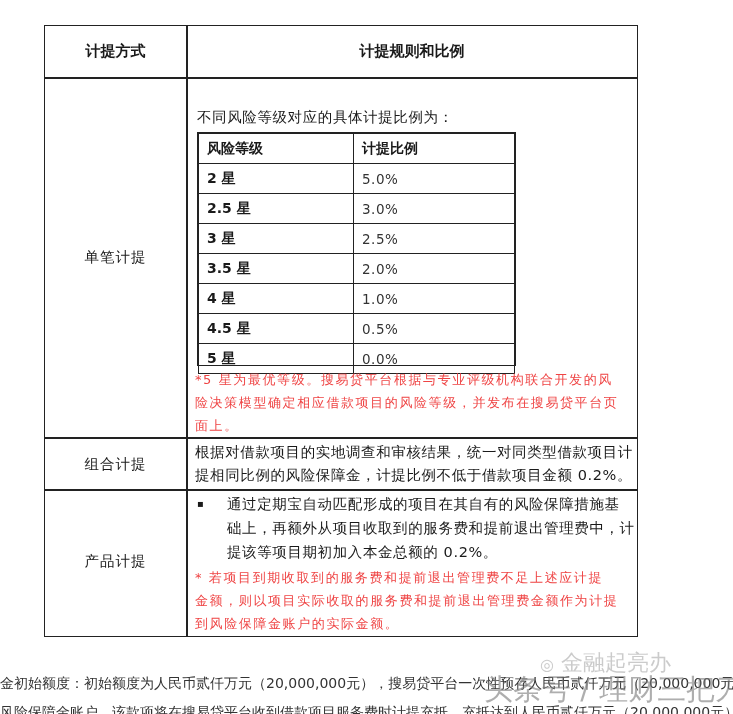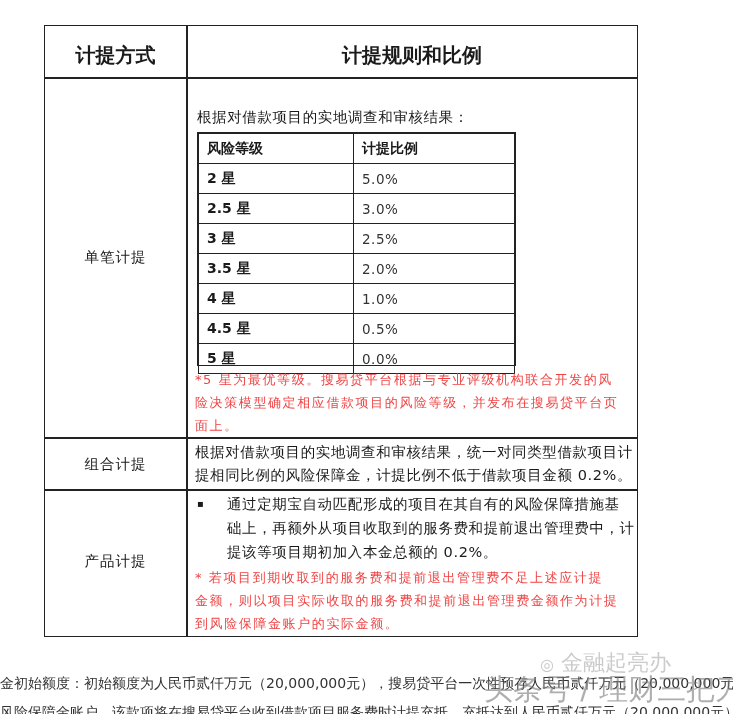--- a/index.html
+++ b/index.html
@@ -8,21 +8,21 @@
     font-family: "DejaVu Sans", "Liberation Sans", sans-serif;
     color: #1a1a1a;
   }
   .main-table {
     position: absolute; left: 44px; top: 25px;
     width: 594px; height: 612px;
     border: 1.5px solid #222; box-sizing: border-box;
   }
   .hline { position: absolute; left: 0; right: 0; height: 1.5px; background: #222; }
   .vline { position: absolute; top: 0; bottom: 0; width: 1.5px; background: #222; left: 141px; }
-  .hdr { position: absolute; font-weight: bold; font-size: 20px; }
+  .hdr { position: absolute; font-weight: bold; font-size: 15px; }
   .label { position: absolute; left: 0; width: 141px; text-align: center; font-size: 14.5px; letter-spacing: 1px; }
   .para { position: absolute; font-size: 14.5px; line-height: 23px; letter-spacing: 0.6px; }
   .note { position: absolute; font-size: 13px; line-height: 23px; letter-spacing: 1.6px; color: #ef4444; }
   .inner {
     position: absolute; left: 152px; top: 106px; width: 319px; height: 234px;
     border: 1.5px solid #222; box-sizing: border-box; border-collapse: collapse;
   }
   .inner table { border-collapse: collapse; width: 100%; height: 100%; }
   .inner td {
     border: 1.3px solid #222; padding: 0 8px; font-size: 14px; height: 29px;
@@ -46,21 +46,21 @@
 
   <div class="hline" style="top:51px"></div>
   <div class="hline" style="top:411px"></div>
   <div class="hline" style="top:463px"></div>
   <div class="vline"></div>
 
   <div class="hdr" style="left:0;width:141px;top:16px;text-align:center;">计提方式</div>
   <div class="hdr" style="left:142px;right:0;top:16px;text-align:center;">计提规则和比例</div>
 
   <div class="label" style="top:222px">单笔计提</div>
-  <div class="para" style="left:152px;top:80px">根据对借款项目的实地调查和审核结果：</div>
+  <div class="para" style="left:152px;top:80px">不同风险等级对应的具体计提比例为：</div>
 
   <div class="inner">
     <table>
       <tbody>
           <tr class="head">
         <td class="level">风险等级</td>
         <td>计提比例</td>
       </tr>
       <tr>
         <td class="level">2 星</td>

